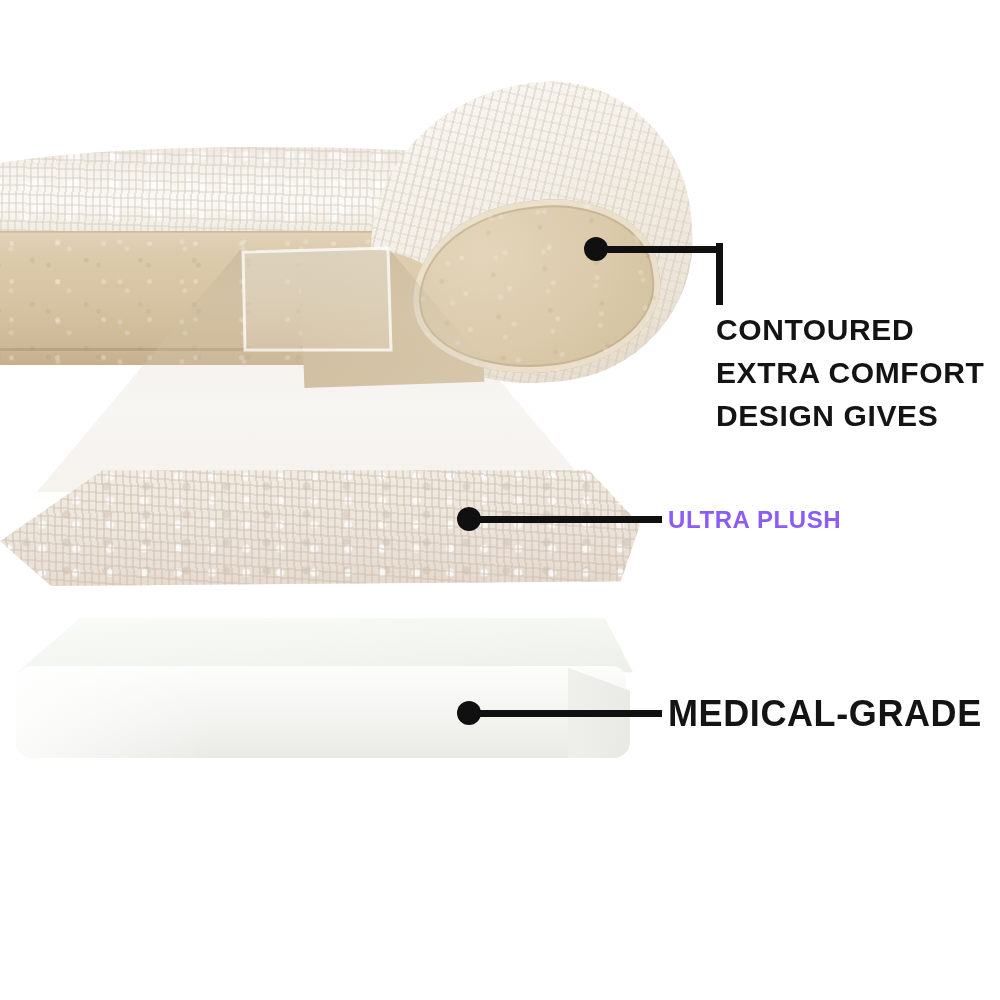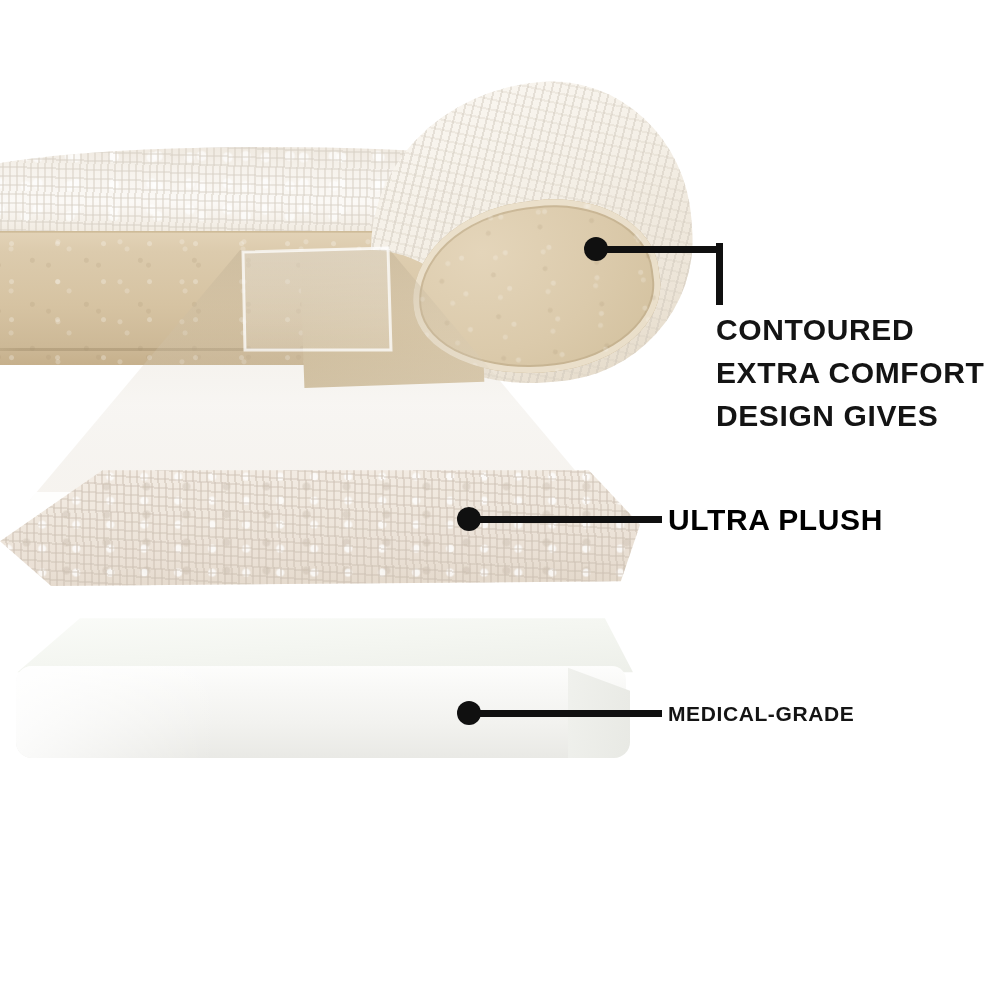--- a/index.html
+++ b/index.html
@@ -243,23 +243,23 @@
   <div class="lead-h" id="c1-line" style="left: 596px; top: 245.5px; width: 123px; height: 7px; background: rgb(16, 16, 16);"></div>
   <div class="lead-v" id="c1-elbow" style="left: 715.5px; top: 243px; width: 7px; height: 62px; background: rgb(16, 16, 16);"></div>
   <div class="callout-text" id="c1-text" style="left: 716px; top: 308px; color: rgb(20, 20, 20); font-size: 30px; line-height: 43px;">
     <span class="ln">CONTOURED</span>
     <span class="ln">EXTRA COMFORT</span>
     <span class="ln">DESIGN GIVES</span>
   </div>
 
   <div class="dot" id="c2-dot" style="width: 24px; height: 24px; left: 457px; top: 507px; background: rgb(16, 16, 16);"></div>
   <div class="lead-h" id="c2-line" style="left: 469px; top: 515.5px; width: 193px; height: 7px; background: rgb(16, 16, 16);"></div>
-  <div class="callout-text" id="c2-text" style="left: 668px; top: 498px; color: #000000; font-size: 30px; line-height: 43px;">
+  <div class="callout-text" id="c2-text" style="left: 668px; top: 498px; color: #8b5cf6; font-size: 24px; line-height: 43px;">
     <span class="ln">ULTRA PLUSH</span>
   </div>
 
   <div class="dot" id="c3-dot" style="width: 24px; height: 24px; left: 457px; top: 701px; background: rgb(16, 16, 16);"></div>
   <div class="lead-h" id="c3-line" style="left: 469px; top: 709.5px; width: 193px; height: 7px; background: rgb(16, 16, 16);"></div>
-  <div class="callout-text" id="c3-text" style="left: 668px; top: 692px; color: rgb(20, 20, 20); font-size: 21px; line-height: 43px;">
+  <div class="callout-text" id="c3-text" style="left: 668px; top: 692px; color: rgb(20, 20, 20); font-size: 36px; line-height: 43px;">
     <span class="ln">MEDICAL-GRADE</span>
   </div>
 
 </div>
 
 </body></html>

